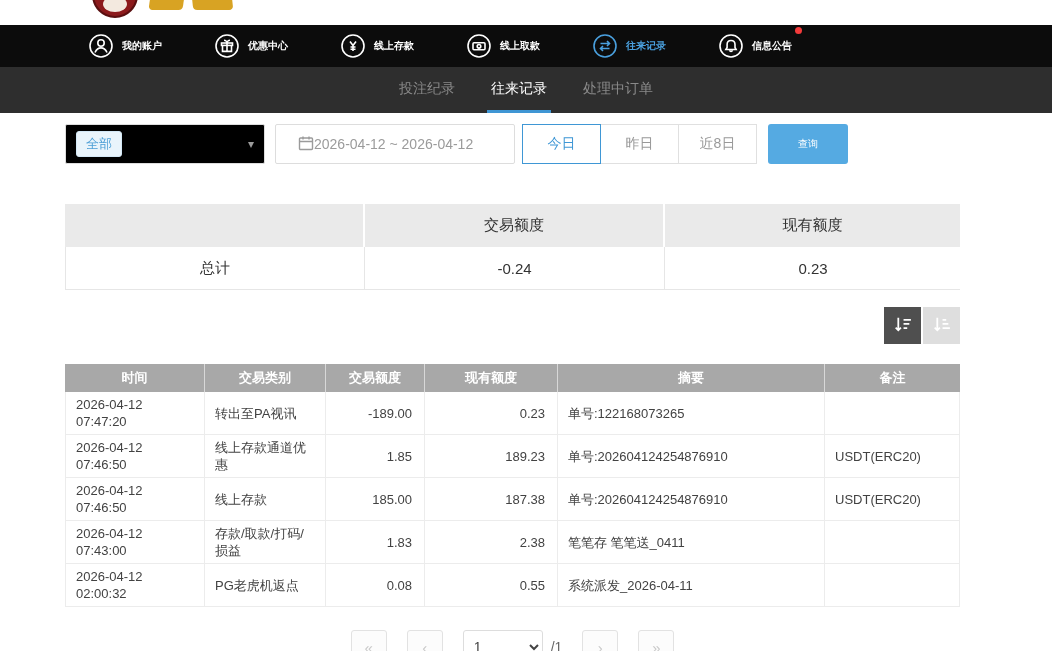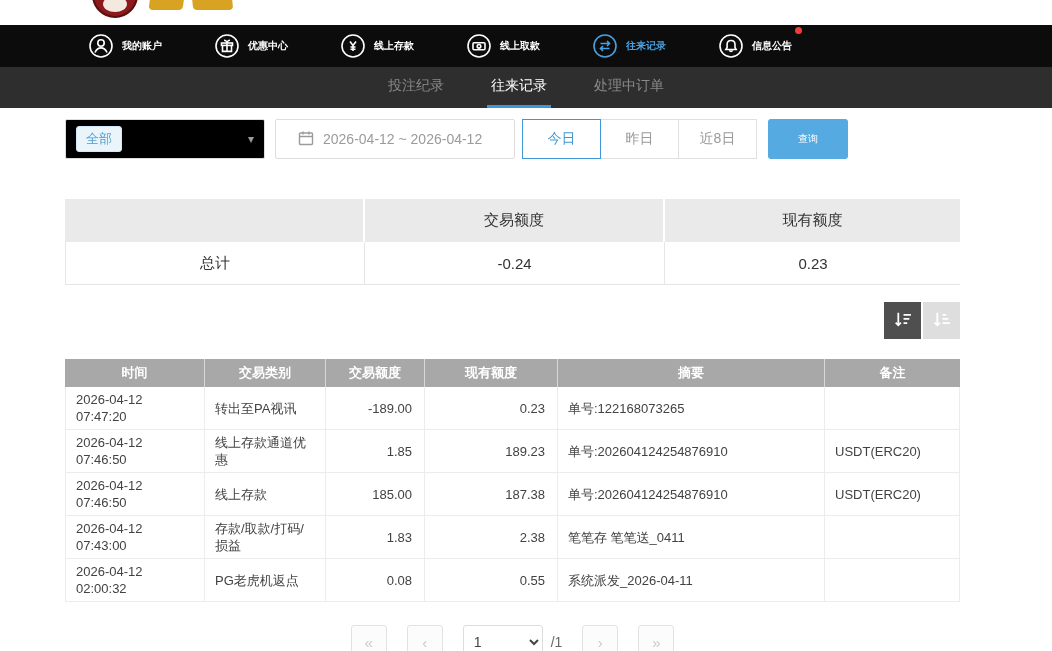--- a/index.html
+++ b/index.html
@@ -21,37 +21,37 @@
   .navbar { height:42px; background:#0c0c0c; display:flex; align-items:center;
     padding-left:88px; gap:52px; }
   .nav-item { display:flex; align-items:center; gap:8px; color:#fff; font-size:10px;
     font-weight:bold; cursor:pointer; position:relative; white-space:nowrap; }
   .nav-item.active { color:#4aa0de; }
   .nav-item svg { display:block; }
   .nav-badge { position:absolute; right:-10px; top:-6px; width:7px; height:7px;
     border-radius:50%; background:#f43b3b; }
 
   
-  .subnav { height:41px; background:#2e2e2e; display:flex; justify-content:center;
-    align-items:stretch; gap:39px; }
+  .subnav { height:46px; background:#2e2e2e; display:flex; justify-content:center;
+    align-items:stretch; gap:28px; }
   .tab { display:flex; align-items:center; color:#8a8a8a; font-size:14px; cursor:pointer;
     border-bottom:3px solid transparent; padding:0 4px; }
   .tab.active { color:#fff; border-bottom-color:#3f96d4; }
 
   .content { width:895px; margin-left:65px; }
 
   
   .filter-row { margin-top:11px; display:flex; align-items:center; height:40px; }
   .select-box { width:200px; height:40px; border:1px solid #ddd; border-radius:2px;
     display:flex; align-items:center; padding:0 10px; position:relative; background:#000000; cursor:pointer; }
   .chip { background:#e9f4fb; color:#4d9fd6; border:1px solid #d3e8f6; font-size:13px;
     padding:3px 9px; border-radius:3px; }
   .select-caret { position:absolute; right:10px; color:#9b9b9b; font-size:12px; }
   .date-box { width:240px; height:40px; border:1px solid #ddd; border-radius:2px; margin-left:10px;
-    display:flex; align-items:center; gap:9px; padding:0 0 0 22px; color:#9b9b9b; font-size:14px;
+    display:flex; align-items:center; padding:0 0 0 22px; color:#9b9b9b; font-size:14px;
     background:#fff; cursor:pointer; }
   .btn-group { display:flex; margin-left:7px; }
   .qbtn { width:79px; height:40px; background:#fff; border:1px solid #e0e0e0; color:#999;
     font-size:14px; display:flex; align-items:center; justify-content:center; cursor:pointer; }
   .qbtn + .qbtn { margin-left:-1px; }
   .qbtn.active { border-color:#3f97d5; color:#3f97d5; position:relative; z-index:1; }
   .search-btn { width:80px; height:40px; margin-left:11px; background:#55aae2; color:#fff;
     border:none; border-radius:3px; font-size:10px; cursor:pointer; }
 
   

